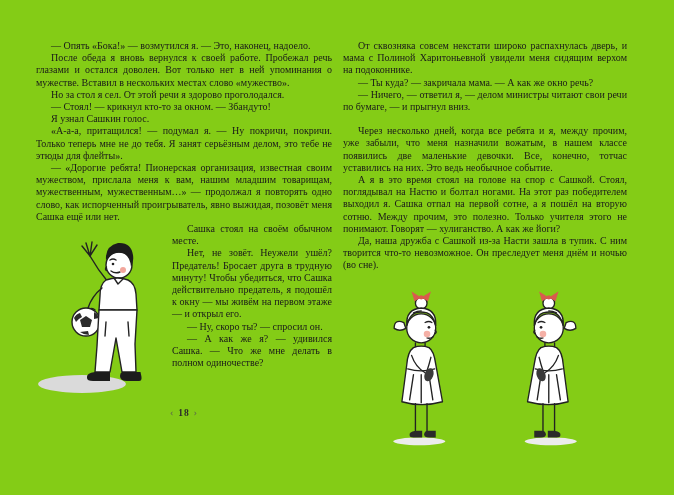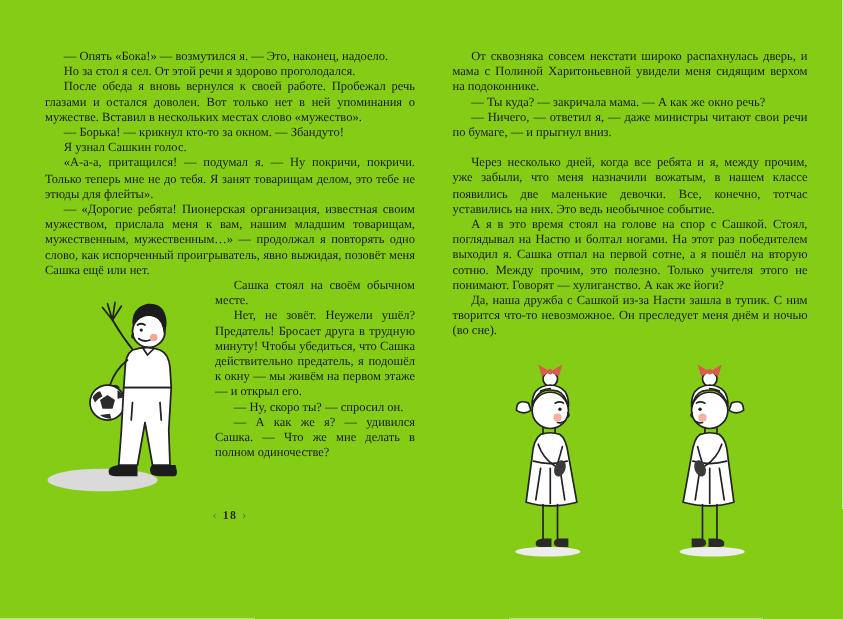--- a/index.html
+++ b/index.html
@@ -19,21 +19,21 @@
     overflow: hidden;
   }
   .page {
     position: absolute;
     top: 40px;
     font-size: 10px;
     line-height: 12.2px;
     text-align: justify;
   }
   .page.left  { left: 36px;  width: 296px; }
-  .page.right { left: 362px; width: 284px; }
+  .page.right { left: 343px; width: 284px; }
   .page p {
     margin: 0;
     text-indent: 15px;
     hyphens: auto;
   }
   .page p.section-start { margin-top: 12px; font-family: Liberation Serif, serif; }
   .illus-boy {
     float: left;
     width: 126px;
     height: 172px;
@@ -61,25 +61,25 @@
     margin: 8px auto 0 auto;
   }
 </style>
 </head>
 <body>
 
 <div class="spread">
 
   <div class="page left">
     <p>— Опять «Бока!» — возмутился я. — Это, наконец, надоело.</p>
+    <p>После обеда я вновь вернулся к своей работе. Пробежал речь глазами и остался доволен. Вот только нет в ней упоминания о мужестве. Вставил в нескольких местах слово «мужество».</p>
     <p>Но за стол я сел. От этой речи я здорово проголодался.</p>
-    <p>После обеда я вновь вернулся к своей работе. Пробежал речь глазами и остался доволен. Вот только нет в ней упоминания о мужестве. Вставил в нескольких местах слово «мужество».</p>
-    <p>— Борька! — крикнул кто-то за окном. — Збандуто!</p>
+    <p>— Стоял! — крикнул кто-то за окном. — Збандуто!</p>
     <p>Я узнал Сашкин голос.</p>
-    <p>«А-а-а, притащился! — подумал я. — Ну покричи, покричи. Только теперь мне не до тебя. Я занят товарищам делом, это тебе не этюды для флейты».</p>
+    <p>«А-а-а, притащился! — подумал я. — Ну покричи, покричи. Только теперь мне не до тебя. Я занят серьёзным делом, это тебе не этюды для флейты».</p>
     <p>— «Дорогие ребята! Пионерская организация, известная своим мужеством, прислала меня к вам, нашим младшим товарищам, мужественным, мужественным…» — продолжал я повторять одно слово, как испорченный проигрыватель, явно выжидая, позовёт меня Сашка ещё или нет.</p>
 
     <div class="illus-boy">
       <svg viewBox="0 0 126 172" xmlns="http://www.w3.org/2000/svg">
         <ellipse cx="46" cy="158" rx="44" ry="9" fill="#dadada"></ellipse>
         <g fill="none" stroke="#222222" stroke-width="1.4" stroke-linecap="round" stroke-linejoin="round">
 
           <path d="M72 56 Q62 44 54 30"></path>
           <path d="M54 30 L46 20 M54 30 L50 17 M54 30 L56 16 M54 30 L61 19"></path>
 
@@ -122,21 +122,21 @@
     <p>— А как же я? — удивился Сашка. — Что же мне делать в полном одиночестве?</p>
 
     <div class="pagenum">
       <span class="orn">‹</span><span class="num">18</span><span class="orn">›</span>
     </div>
   </div>
 
   <div class="page right">
     <p>От сквозняка совсем некстати широко распахнулась дверь, и мама с Полиной Харитоньевной увидели меня сидящим верхом на подоконнике.</p>
     <p>— Ты куда? — закричала мама. — А как же окно речь?</p>
-    <p>— Ничего, — ответил я, — даже министры читают свои речи по бумаге, — и прыгнул вниз.</p>
+    <p>— Ничего, — ответил я, — делом министры читают свои речи по бумаге, — и прыгнул вниз.</p>
     <p class="section-start">Через несколько дней, когда все ребята и я, между прочим, уже забыли, что меня назначили вожатым, в нашем классе появились две маленькие девочки. Все, конечно, тотчас уставились на них. Это ведь необычное событие.</p>
     <p>А я в это время стоял на голове на спор с Сашкой. Стоял, поглядывал на Настю и болтал ногами. На этот раз победителем выходил я. Сашка отпал на первой сотне, а я пошёл на вторую сотню. Между прочим, это полезно. Только учителя этого не понимают. Говорят — хулиганство. А как же йоги?</p>
     <p>Да, наша дружба с Сашкой из-за Насти зашла в тупик. С ним творится что-то невозможное. Он преследует меня днём и ночью (во сне).</p>
 
     <div class="illus-girls">
       <svg viewBox="0 0 260 178" xmlns="http://www.w3.org/2000/svg">
         <defs>
           <g id="girl">
             <ellipse cx="56" cy="163" rx="27" ry="4" fill="#ececec" stroke="none"></ellipse>
             <g fill="none" stroke="#222222" stroke-width="1.4" stroke-linecap="round" stroke-linejoin="round">

